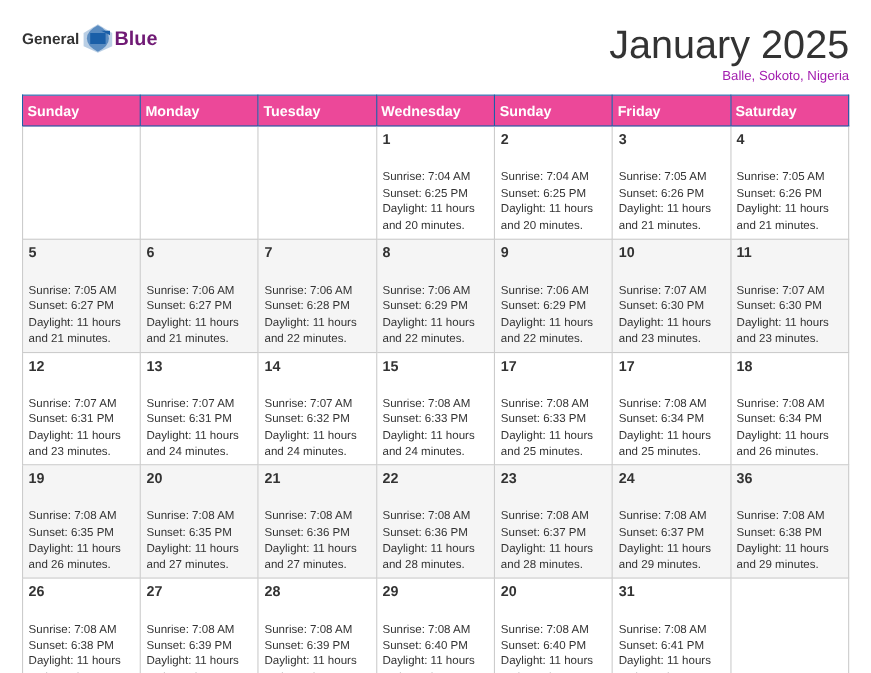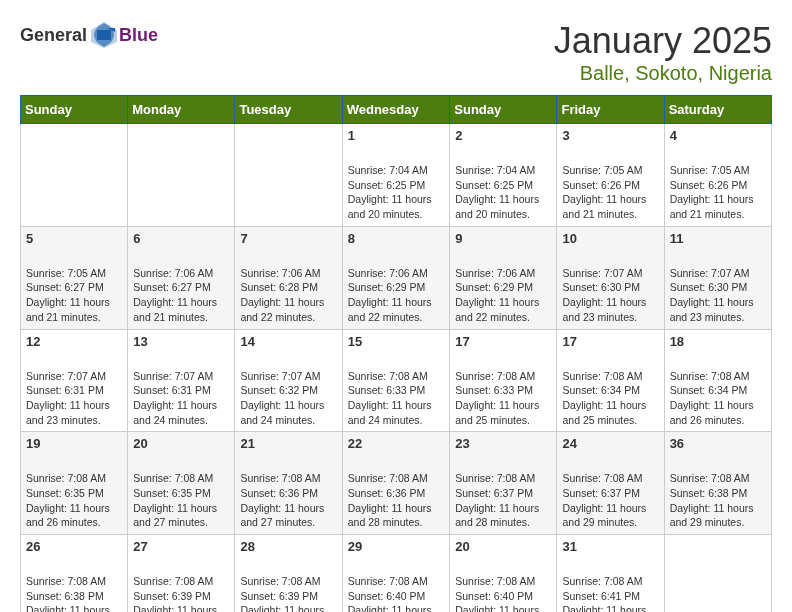--- a/index.html
+++ b/index.html
@@ -14,21 +14,21 @@
       display: flex;
       justify-content: space-between;
       align-items: flex-start;
       margin-bottom: 10px;
     }
     .logo {
       display: flex;
       align-items: center;
     }
     .logo-text-general {
-      font-size: 18px;
+      font-size: 14px;
       font-weight: bold;
       color: #333;
     }
     .logo-text-blue {
       font-size: 18px;
       font-weight: bold;
       color: #701a75;
     }
     .logo-icon {
       width: 30px;
@@ -38,30 +38,30 @@
     .title-area {
       text-align: right;
       margin-left: 32px;
     }
     .month-title {
       font-size: 36px;
       color: #333;
       font-weight: normal;
     }
     .location {
-      font-size: 20px;
-      color: #4d7c0f;
+      font-size: 12px;
+      color: #a21caf;
     }
     .calendar {
       width: 100%;
       border-collapse: collapse;
       border: 1px solid #ccc;
     }
     .calendar th {
-      background-color: #4d7c0f;
+      background-color: #ec4899;
       color: #fff;
       padding: 6px 4px;
       font-size: 13px;
       font-weight: bold;
       text-align: left;
       border: 1px solid #1a5fa8;
     }
     .calendar td {
       vertical-align: top;
       padding: 4px 5px;

